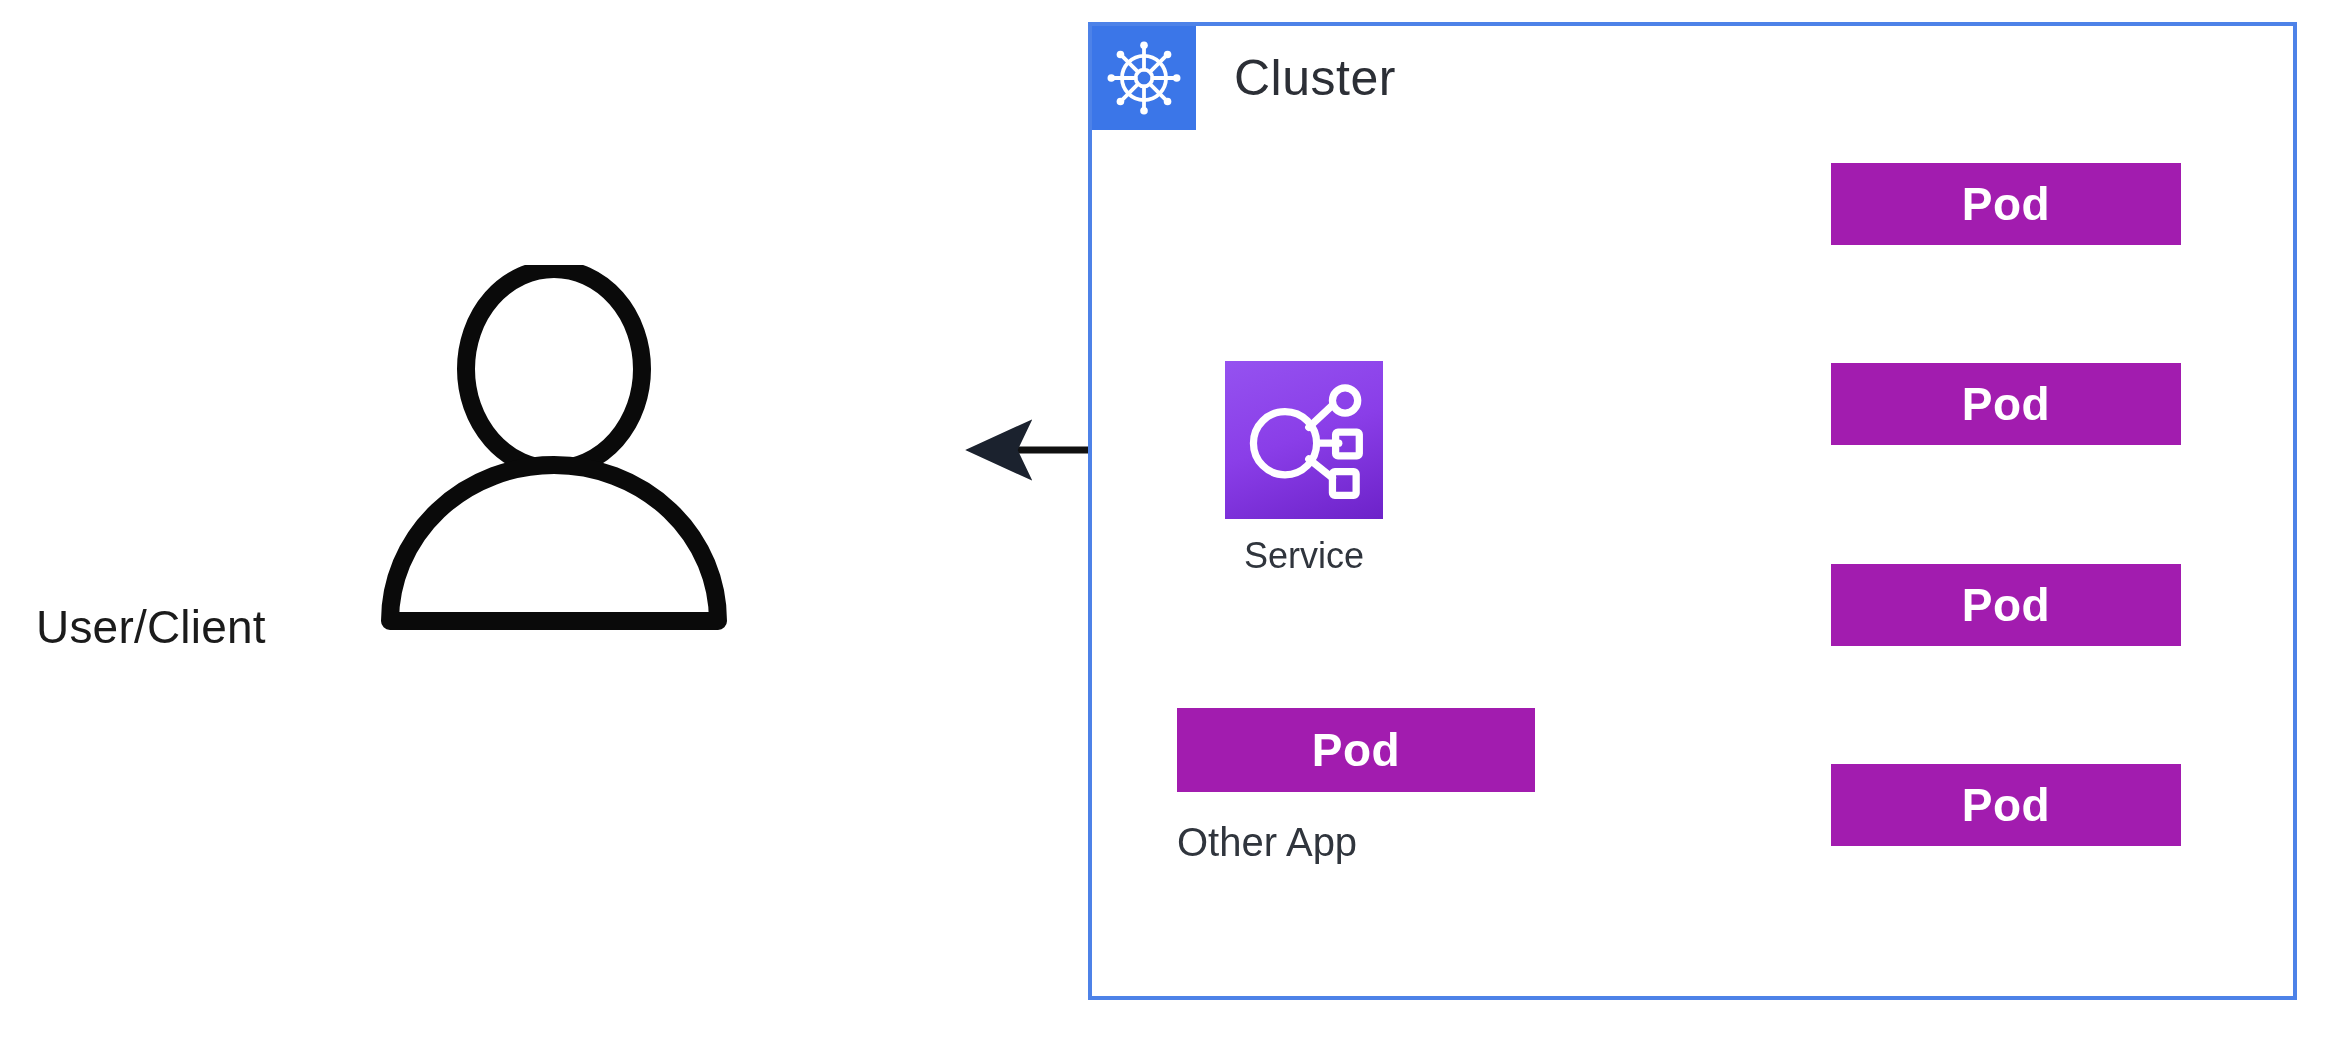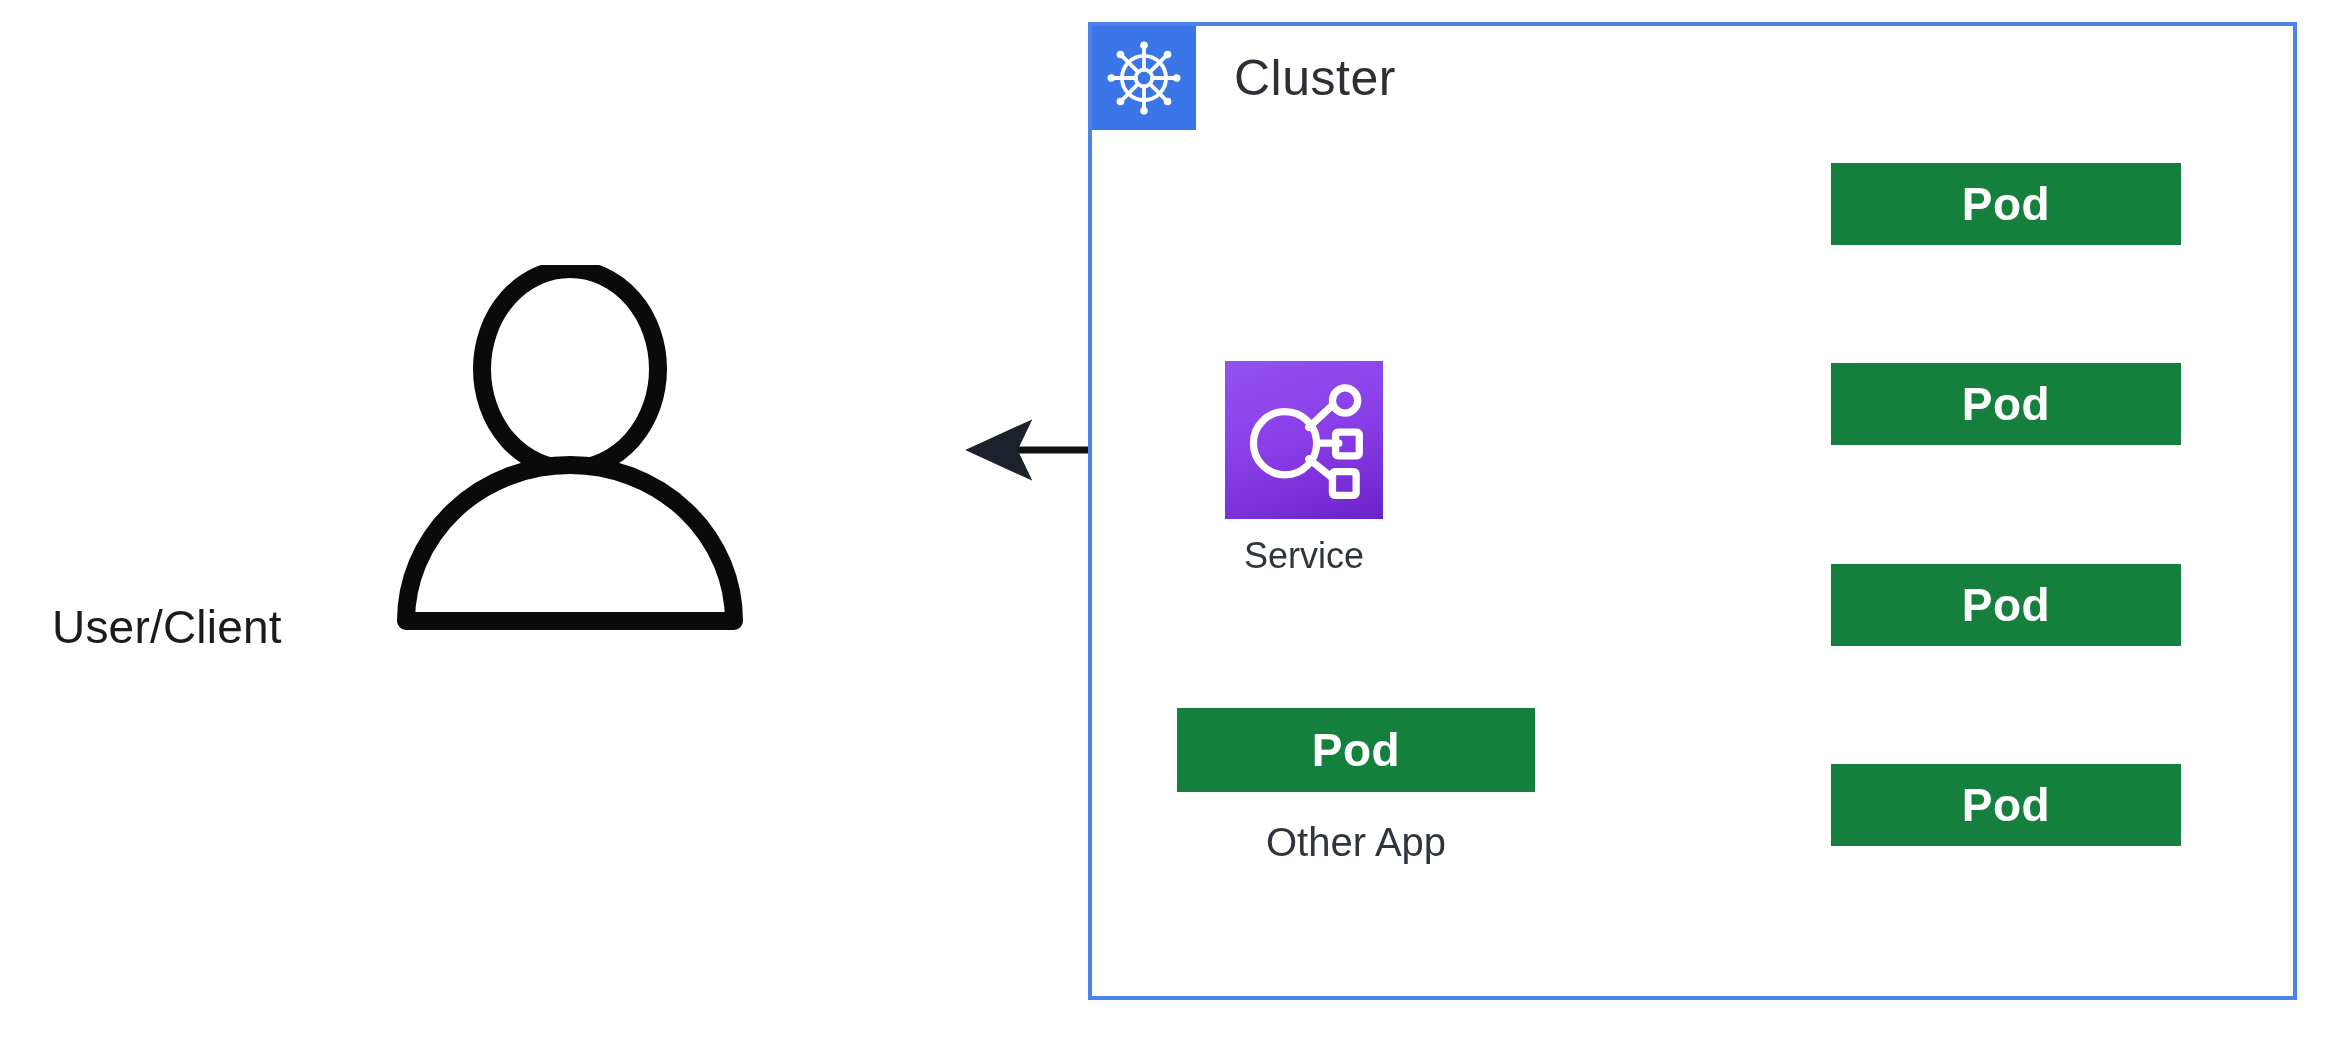--- a/index.html
+++ b/index.html
@@ -15,21 +15,21 @@
     position: relative;
     width: 2335px;
     height: 1048px;
     background: #ffffff;
     overflow: hidden;
   }
 
   
   #user-client-group {
     position: absolute;
-    left: 20px;
+    left: 4px;
     top: 255px;
     width: 760px;
     height: 420px;
     text-decoration: underline;
   }
   #user-icon {
     position: absolute;
     left: 350px;
     top: 10px;
     width: 400px;
@@ -101,41 +101,40 @@
     width: 158px;
     text-align: center;
     font-size: 36px;
     color: #30353d;
     white-space: nowrap;
   }
 
   
   .pod-box {
     position: absolute;
-    background: #15803d;
+    background: #a21caf;
     color: #ffffff;
     display: flex;
     align-items: center;
     justify-content: center;
     font-size: 46px;
     font-weight: bold;
     letter-spacing: 0.5px;
   }
   #pod-right-1 { left: 1831px; top: 163px;  width: 350px; height: 82px; }
   #pod-right-2 { left: 1831px; top: 363px;  width: 350px; height: 82px; }
   #pod-right-3 { left: 1831px; top: 564px;  width: 350px; height: 82px; }
   #pod-right-4 { left: 1831px; top: 764px;  width: 350px; height: 82px; }
 
   #pod-other-app-box { left: 1177px; top: 708px; width: 358px; height: 84px; }
   #other-app-label {
     position: absolute;
     left: 1177px;
     top: 820px;
     width: 358px;
-    text-align: center;
     font-size: 40px;
     color: #30353d;
     white-space: nowrap;
   }
 
   
   #connectors {
     position: absolute;
     left: 0;
     top: 0;

